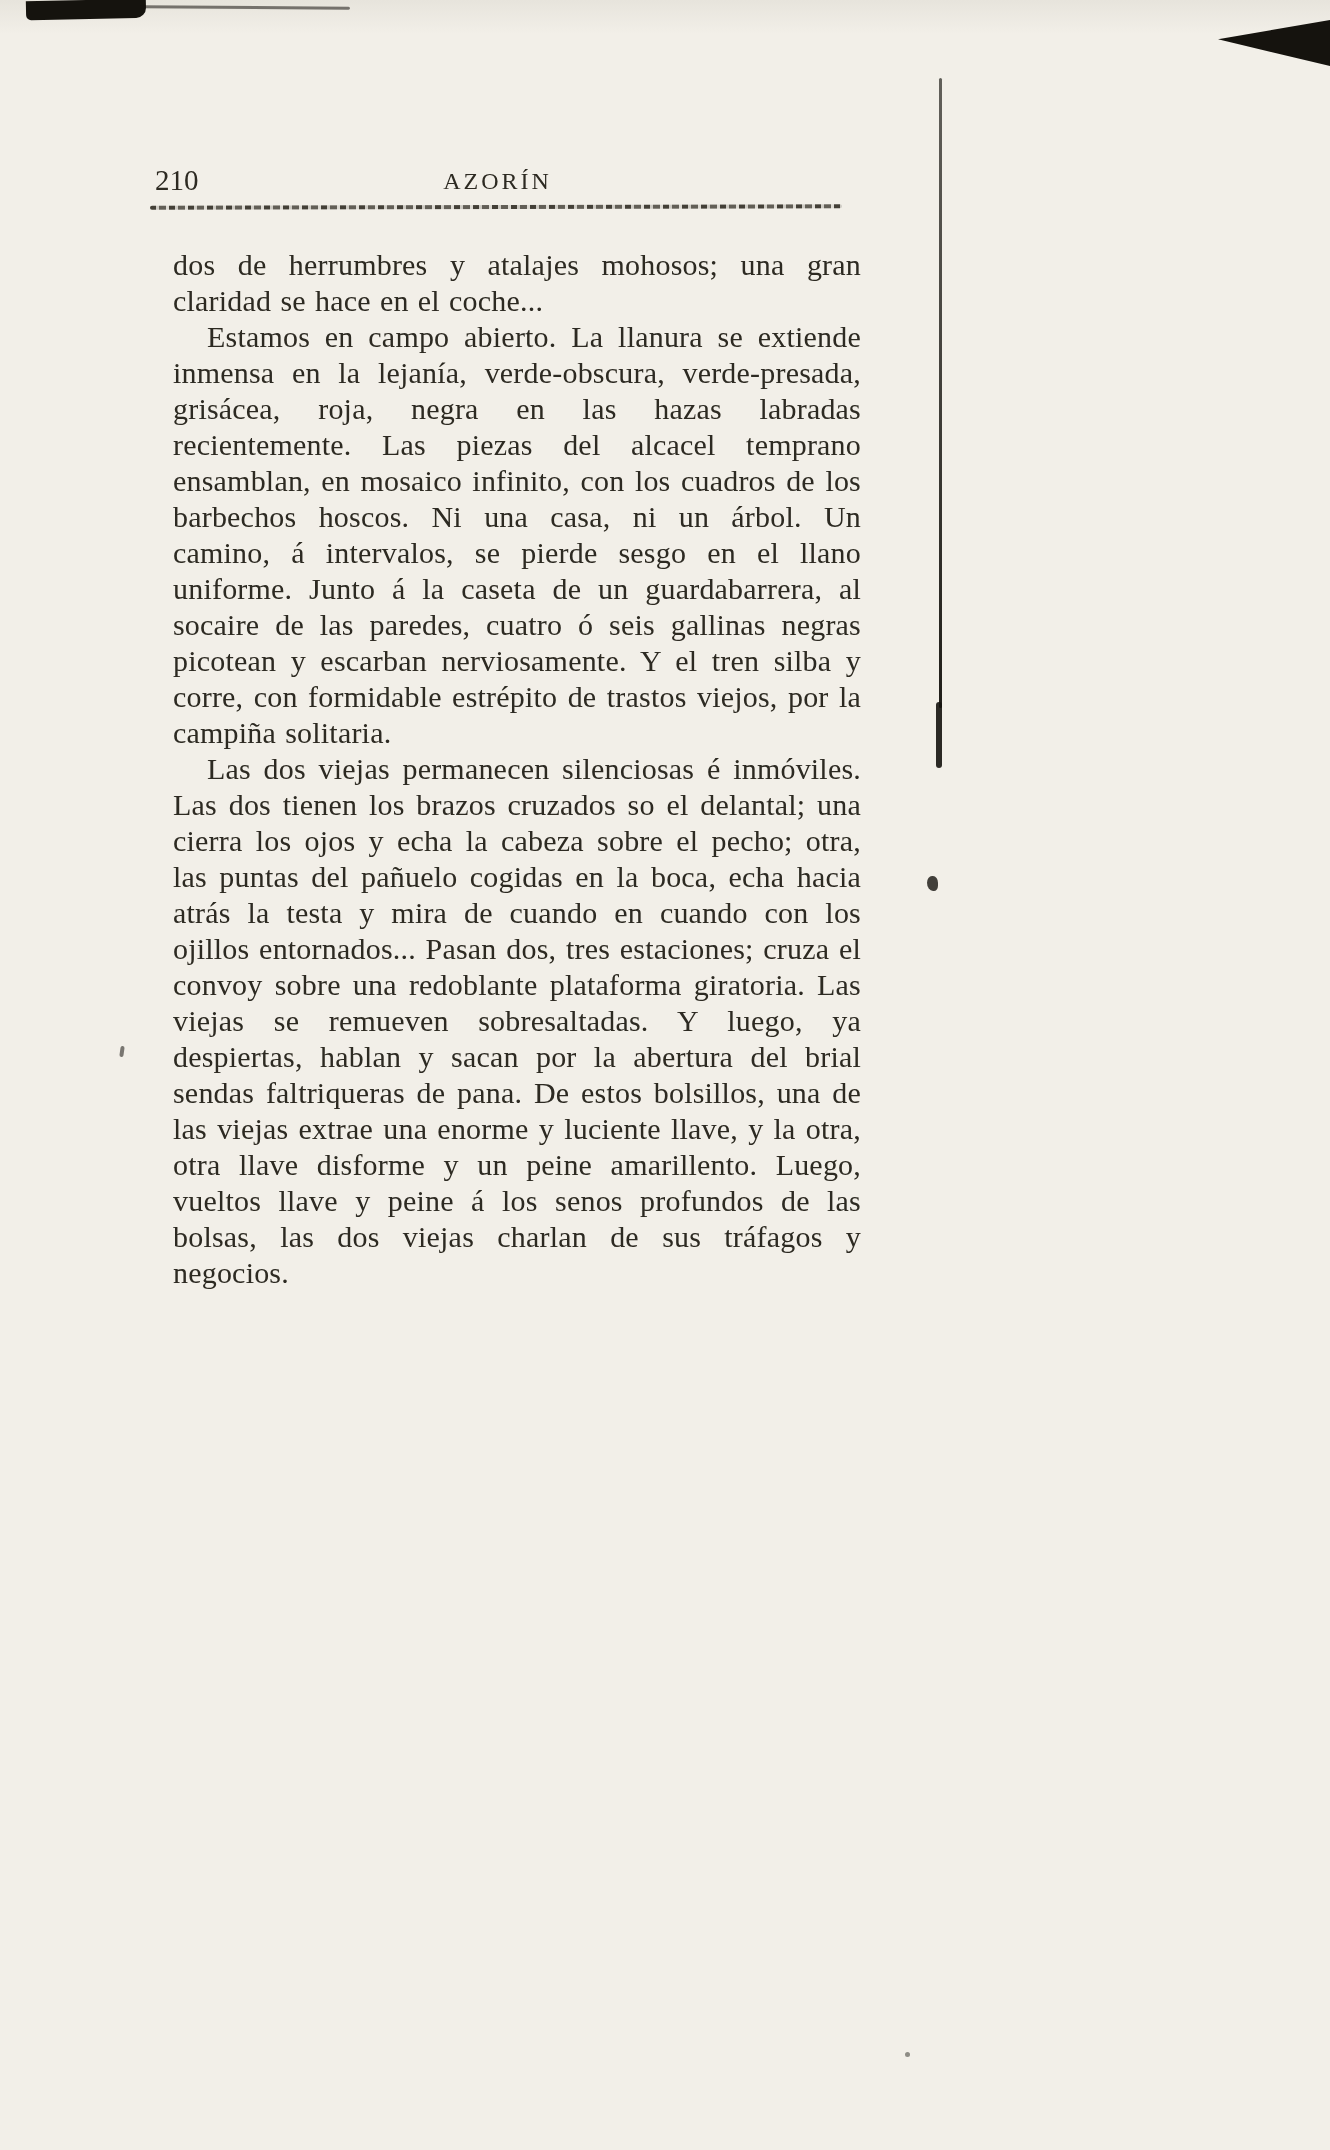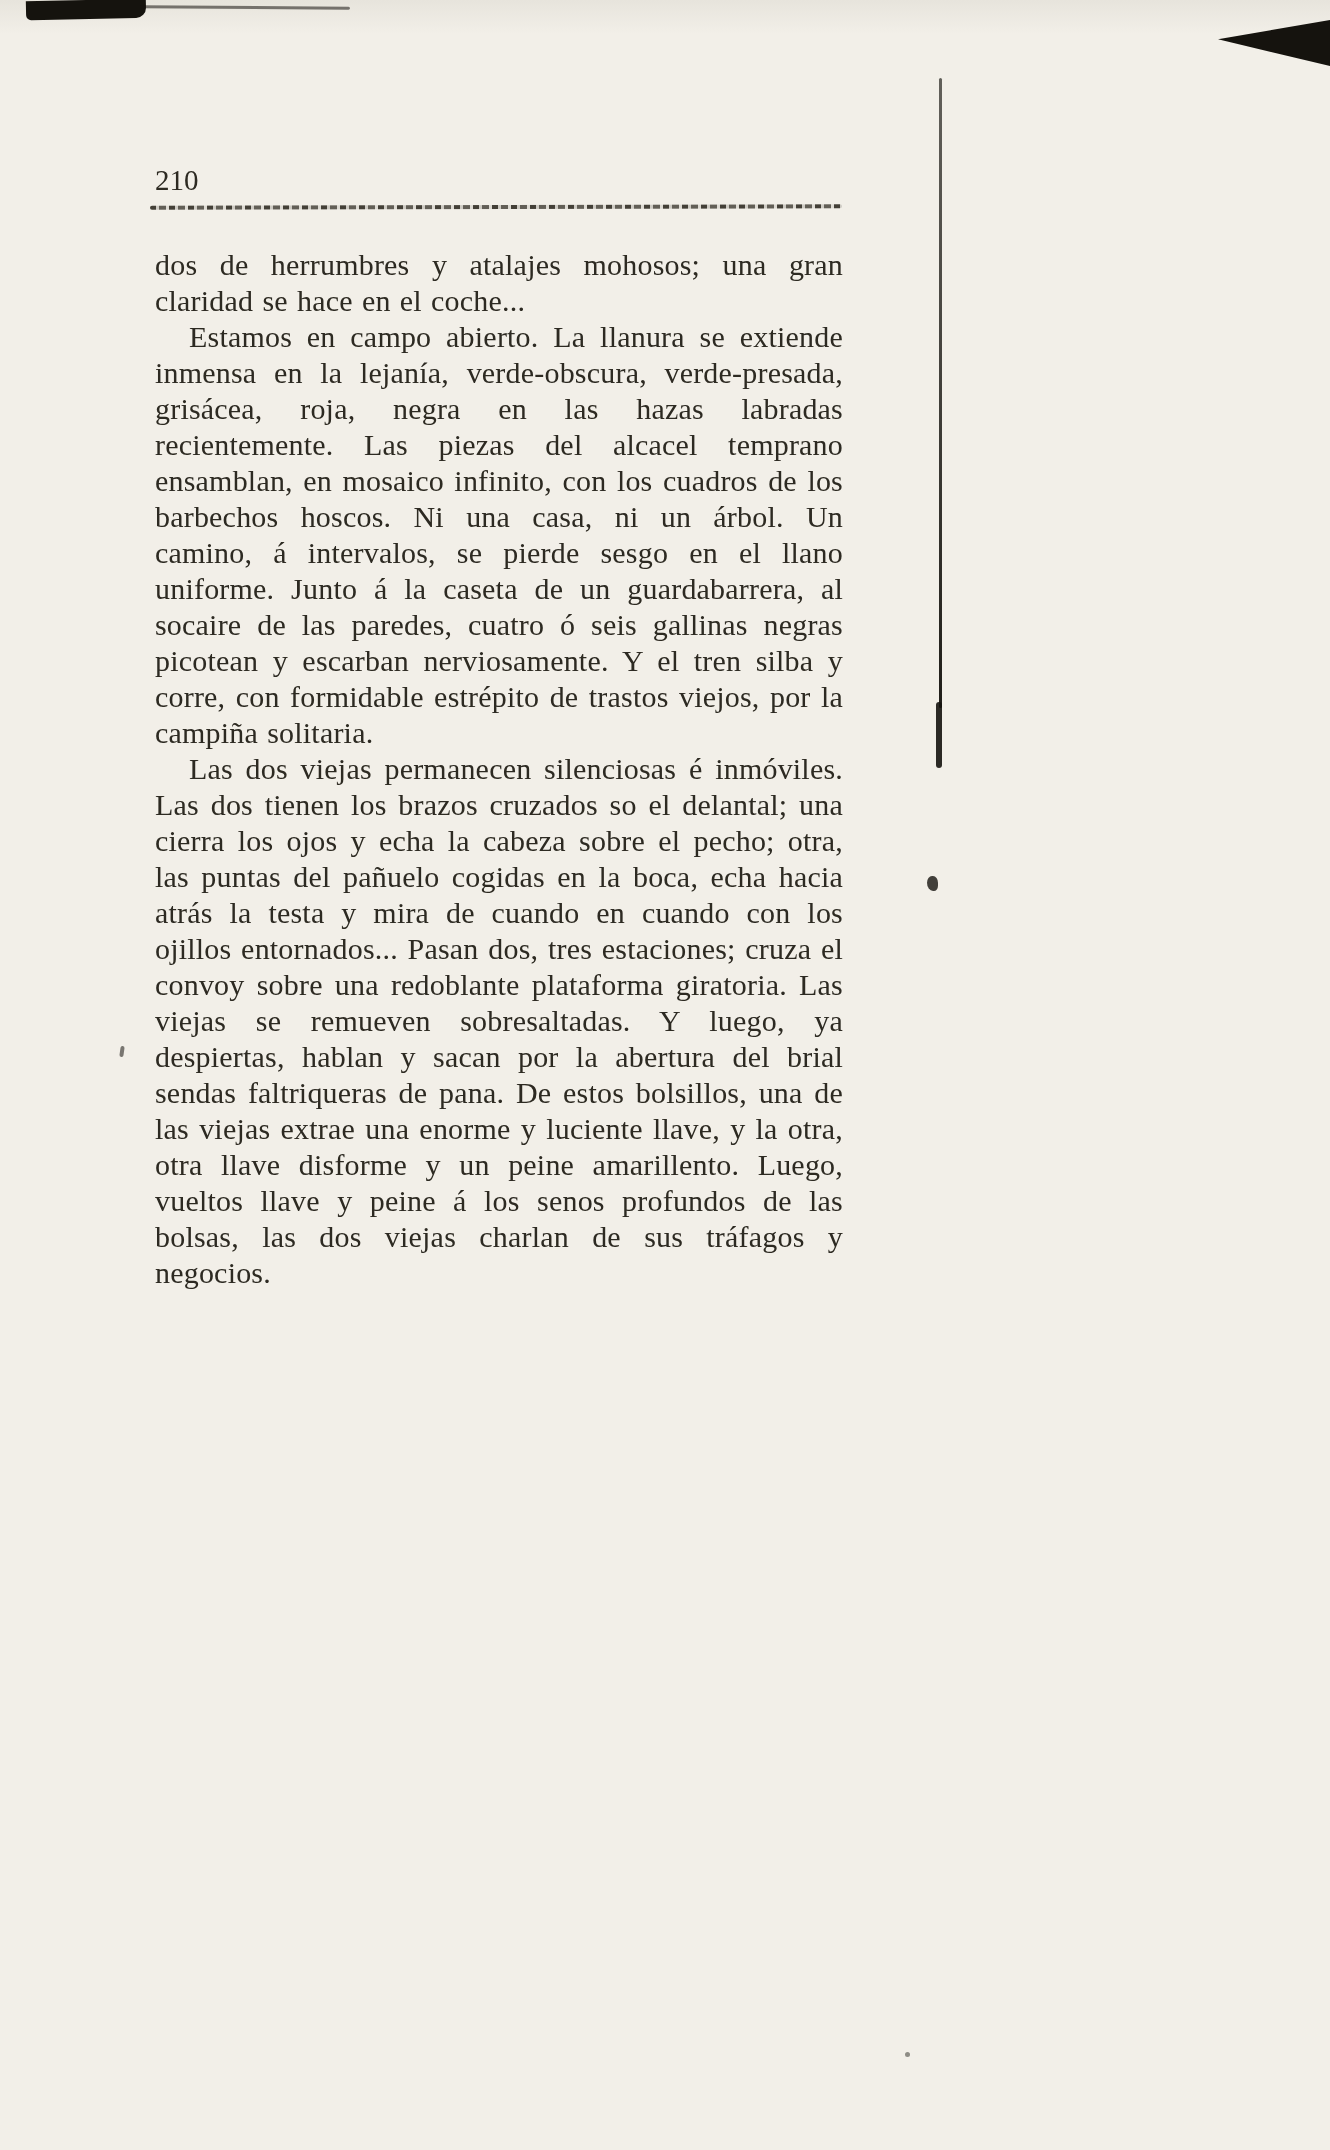--- a/index.html
+++ b/index.html
@@ -48,21 +48,21 @@
         repeating-linear-gradient(90deg,
           rgba(43,39,30,.88) 0 6px,
           rgba(43,39,30,.18) 6px 9px,
           rgba(43,39,30,.72) 9px 16px,
           rgba(43,39,30,.10) 16px 19px);
     }
 
     
     .text-block{
       position:absolute;
-      left:155px; top:247px;
+      left:173px; top:247px;
       width:688px;
       text-align:justify;
       font-size:30px;
       line-height:36px;
       letter-spacing:.2px;
       word-spacing:1.5px;
     }
     .para{ margin:0; }
     .para.indented{ text-indent:34px;font-family:Liberation Serif, serif; }
 
@@ -137,20 +137,21 @@
   <div class="artifact art-top-right"></div>
   <div class="artifact art-binding"></div>
   <div class="artifact art-binding-lower"></div>
   <div class="artifact art-smudge"></div>
   <div class="artifact art-left-tick"></div>
   <div class="artifact art-dot-a"></div>
   <div class="artifact art-dot-b"></div>
 
   <div class="page-header">
     <span class="page-number">210</span>
+    <span class="running-head">AZORÍN</span>
   </div>
   <div class="header-rule"></div>
 
   <div class="text-block">
     <p class="para">dos de herrumbres y atalajes mohosos; una gran claridad se hace en el coche...</p>
     <p class="para indented">Estamos en campo abierto. La llanura se extiende inmensa en la lejanía, verde-obscura, verde-presada, grisácea, roja, negra en las hazas labradas recientemente. Las piezas del alcacel temprano ensamblan, en mosaico infinito, con los cuadros de los barbechos hoscos. Ni una casa, ni un árbol. Un camino, á intervalos, se pierde sesgo en el llano uniforme. Junto á la caseta de un guardabarrera, al socaire de las paredes, cuatro ó seis gallinas negras picotean y escarban nerviosamente. Y el tren silba y corre, con formidable estrépito de trastos viejos, por la campiña solitaria.</p>
     <p class="para indented">Las dos viejas permanecen silenciosas é inmóviles. Las dos tienen los brazos cruzados so el delantal; una cierra los ojos y echa la cabeza sobre el pecho; otra, las puntas del pañuelo cogidas en la boca, echa hacia atrás la testa y mira de cuando en cuando con los ojillos entornados... Pasan dos, tres estaciones; cruza el convoy sobre una redoblante plataforma giratoria. Las viejas se remueven sobresaltadas. Y luego, ya despiertas, hablan y sacan por la abertura del brial sendas faltriqueras de pana. De estos bolsillos, una de las viejas extrae una enorme y luciente llave, y la otra, otra llave disforme y un peine amarillento. Luego, vueltos llave y peine á los senos profundos de las bolsas, las dos viejas charlan de sus tráfagos y negocios.</p>
   </div>
 
 </div>

